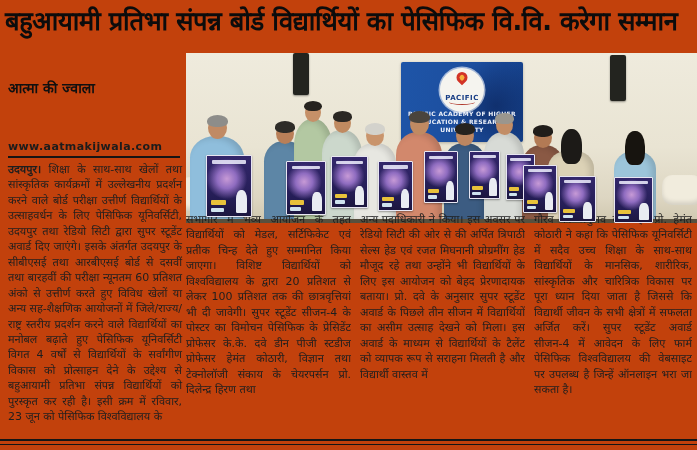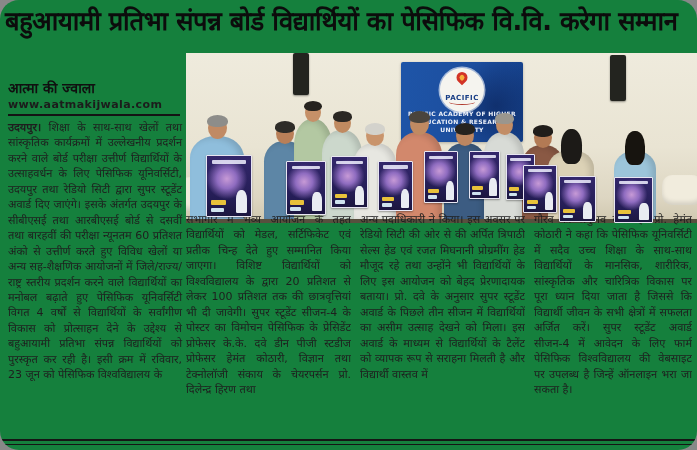--- a/index.html
+++ b/index.html
@@ -1,29 +1,29 @@
 <!DOCTYPE html>
 <html><head>
 <meta charset="utf-8">
 <style>
   * { margin:0; padding:0; box-sizing:border-box; }
   body { background:#888; font-family:"DejaVu Sans", sans-serif; }
   .page {
     position:relative; width:697px; height:450px; margin:0 auto;
-    background:#15803d; overflow:hidden; color:#1b1b1b;border-radius:19px;
+    background:#c2410c; overflow:hidden; color:#1b1b1b;
   }
   .headline {
     position:absolute; left:5px; top:2px; width:690px;
     font-size:26px; font-weight:700; color:#0c0c0c;
     white-space:nowrap; letter-spacing:-0.4px; transform:scaleX(.98); transform-origin:left;
     font-family:"DejaVu Sans", sans-serif;
   }
   .left-col { position:absolute; left:8px; top:46px; width:174px; }
   .masthead-title { font-size:14px; font-weight:700; color:#101010; line-height:20px;margin-top:32px; }
-  .masthead-site  { font-size:11px; font-weight:700; color:#1c1c1c; letter-spacing:.4px; line-height:13px; }
+  .masthead-site  { font-size:11px; font-weight:700; color:#1c1c1c; letter-spacing:.4px; line-height:13px;margin-top:42px; }
   .masthead-rule  { height:0; border-bottom:2px solid #141414; margin:3px 0 4px 0; width:172px; }
   .body-text {
     font-size:11px; line-height:15.45px; text-align:justify; color:#1e1e1e; font-weight:500;
     text-justify:inter-word;
   }
   .body-text b { font-weight:700; }
   .col { position:absolute; top:212px; height:208px; overflow:hidden; }
   .col2 { left:186px; width:165px; }
   .col3 { left:360px; width:165px; }
   .col4 { left:534px; width:158px; }

